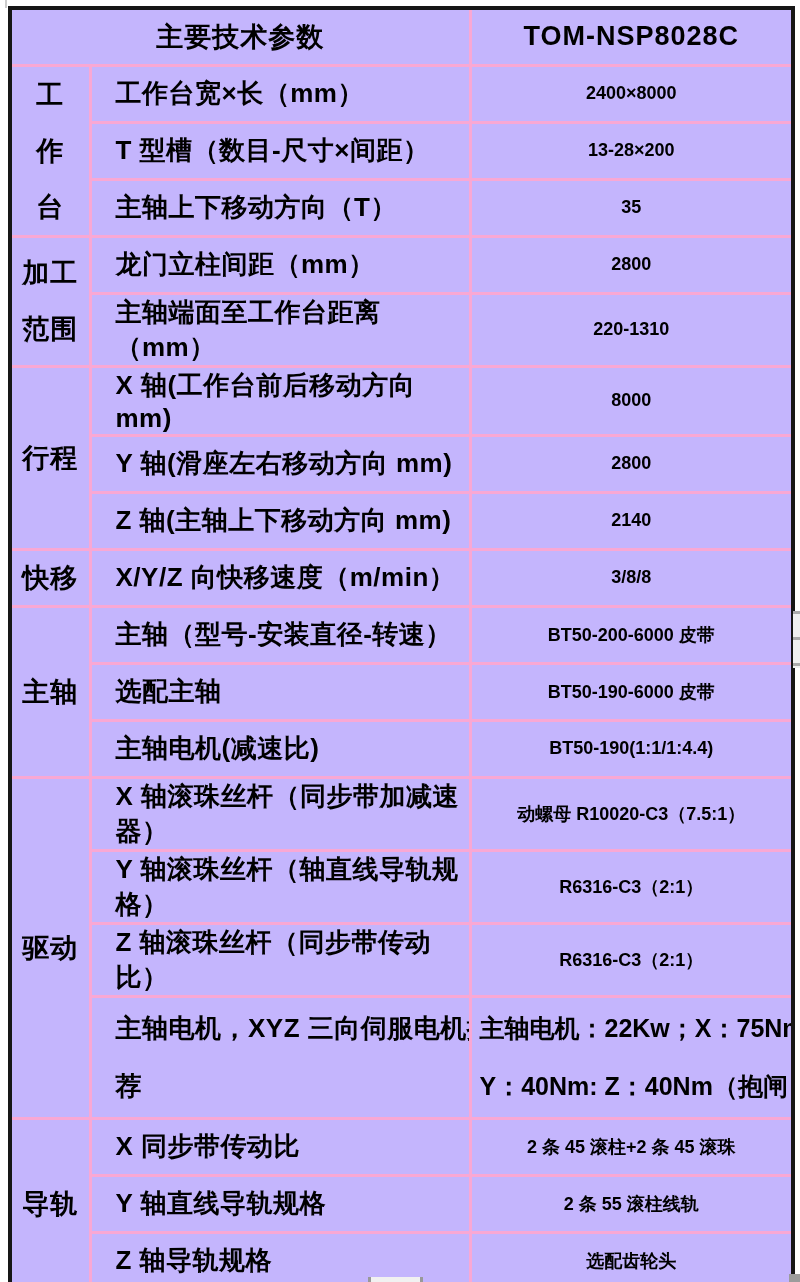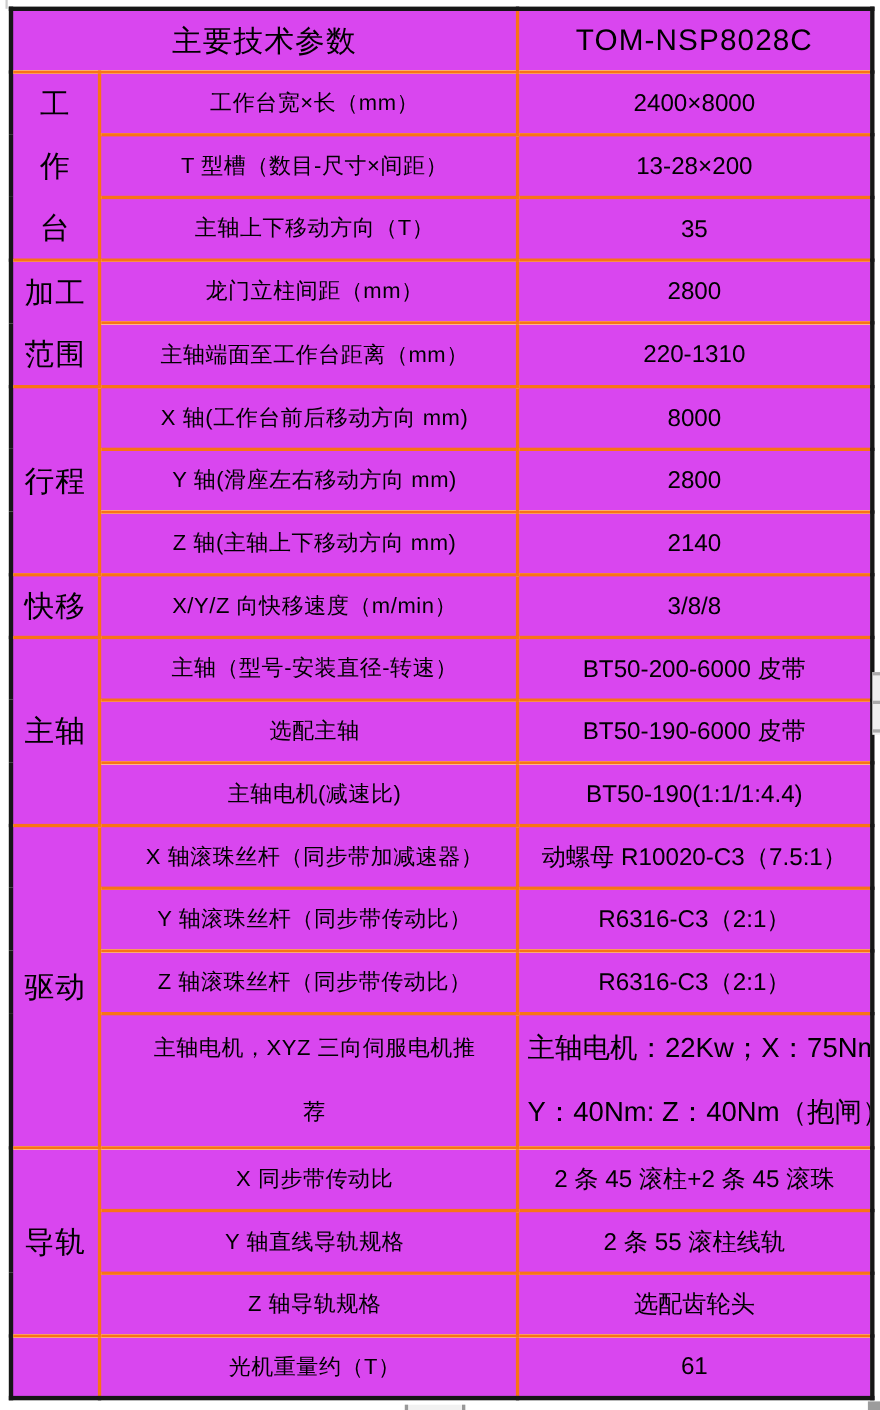--- a/index.html
+++ b/index.html
@@ -1,33 +1,33 @@
 <!DOCTYPE html>
 <html><head>
 <meta charset="utf-8">
 <style>
   html,body{margin:0;padding:0;background:#ffffff;}
   body{width:800px;height:1282px;position:relative;overflow:hidden;
        font-family:"Liberation Sans","DejaVu Sans",sans-serif;color:#000;}
   .spec{position:absolute;left:8px;top:6px;width:783px;
         border-collapse:collapse;table-layout:fixed;
         border:4px solid #161616;}
-  .spec td,.spec th{border:3px solid #f97316;padding:0;overflow:hidden;
-        font-weight:normal;color:#000;background:#d946ef;}
+  .spec td,.spec th{border:3px solid #f9a8d4;padding:0;overflow:hidden;
+        font-weight:bold;color:#000;background:#c4b5fd;}
   col.c-group{width:80px;}
   col.c-param{width:380px;}
   col.c-value{width:323px;}
   tr.head{height:57px;}
   tr.r{height:57px;}
   tr.tall{height:122px;}
   th.hdr{font-size:27px;text-align:center;vertical-align:middle;letter-spacing:1px;}
   td.g{font-size:27px;text-align:center;vertical-align:middle;letter-spacing:1px;}
   td.g .stack span{display:block;line-height:56px;}
-  td.p{font-size:20px;text-align:center;vertical-align:middle;padding-left:12px;letter-spacing:0.5px;}
-  td.v{font-size:22px;text-align:center;vertical-align:middle;}
+  td.p{font-size:26px;text-align:left;vertical-align:middle;padding-left:24px;letter-spacing:0.5px;}
+  td.v{font-size:18px;text-align:center;vertical-align:middle;}
   td.p2 span,td.v2 span{display:block;line-height:58px;white-space:nowrap;}
   td.v2{text-align:left;padding-left:8px;font-size:25px;}
   
   .frag{position:absolute;}
   .tl-corner{left:0;top:0;width:5px;height:8px;border-right:2px solid #cccccc;}
   .vscroll{left:793px;top:611px;width:7px;height:57px;background:#f0f0f0;}
   .vscroll .tick{position:absolute;left:0;width:7px;height:3px;background:#ababab;}
   .vscroll .t1{top:0;} .vscroll .t2{top:26px;} .vscroll .t3{top:52px;}
   .hscroll{left:368px;top:1277px;width:55px;height:5px;background:#f1f1f1;}
   .hscroll .tick{position:absolute;top:0;width:3px;height:5px;background:#999999;}
@@ -120,21 +120,21 @@
     <td class="p">主轴电机(减速比)</td>
     <td class="v">BT50-190(1:1/1:4.4)</td>
   </tr>
 
   <tr class="r">
     <td class="g" rowspan="4">驱动</td>
     <td class="p">X 轴滚珠丝杆（同步带加减速器）</td>
     <td class="v">动螺母 R10020-C3（7.5:1）</td>
   </tr>
   <tr class="r">
-    <td class="p">Y 轴滚珠丝杆（同步带传动比）</td>
+    <td class="p">Y 轴滚珠丝杆（轴直线导轨规格）</td>
     <td class="v">R6316-C3（2:1）</td>
   </tr>
   <tr class="r">
     <td class="p">Z 轴滚珠丝杆（同步带传动比）</td>
     <td class="v">R6316-C3（2:1）</td>
   </tr>
   <tr class="tall">
     <td class="p p2">
       <span>主轴电机，XYZ 三向伺服电机推</span>
       <span>荐</span>

